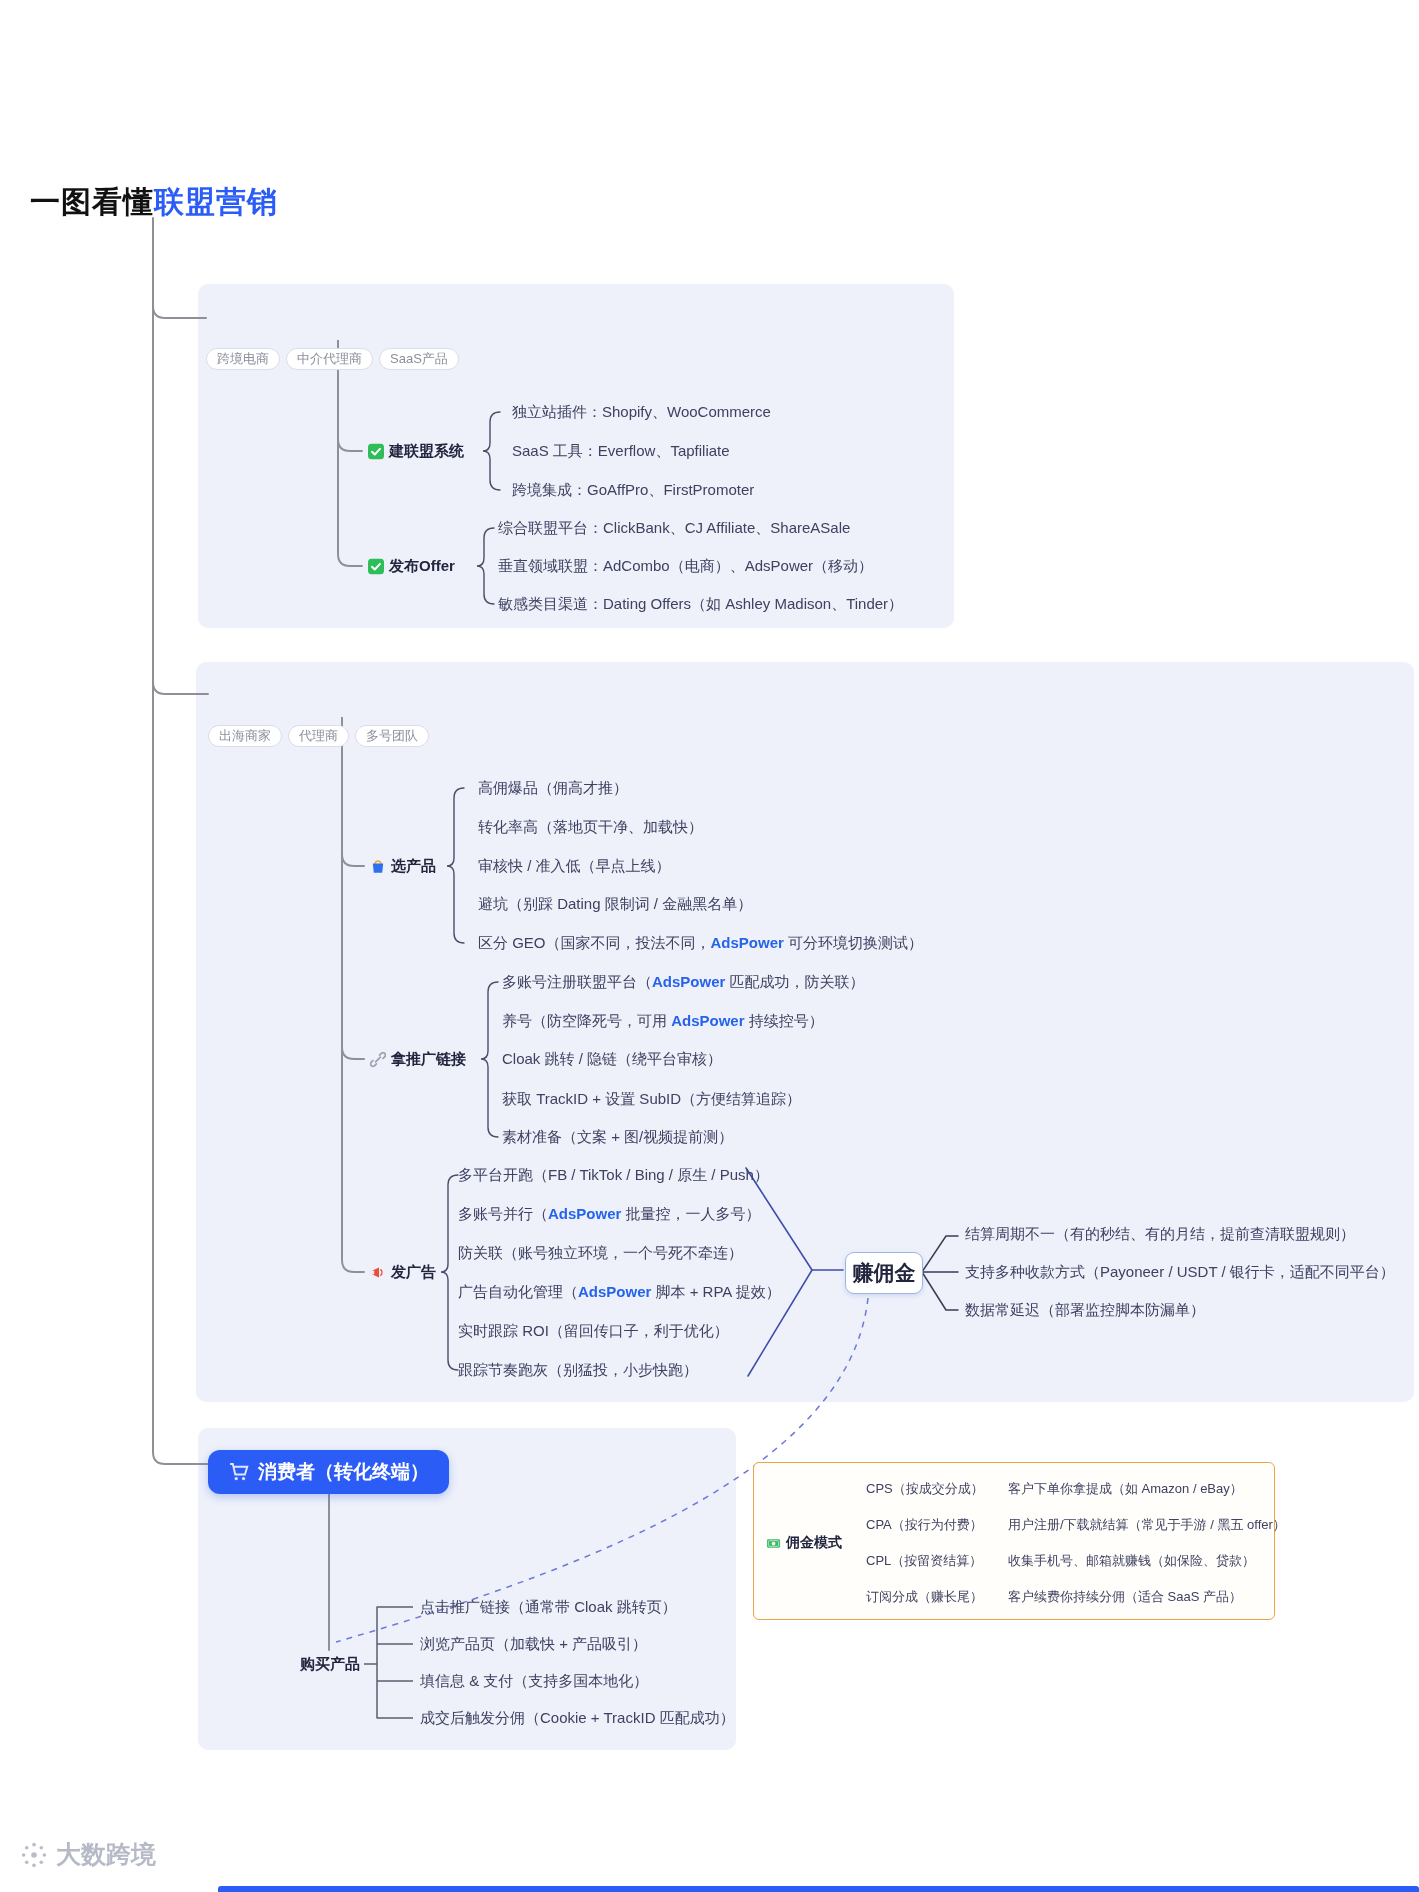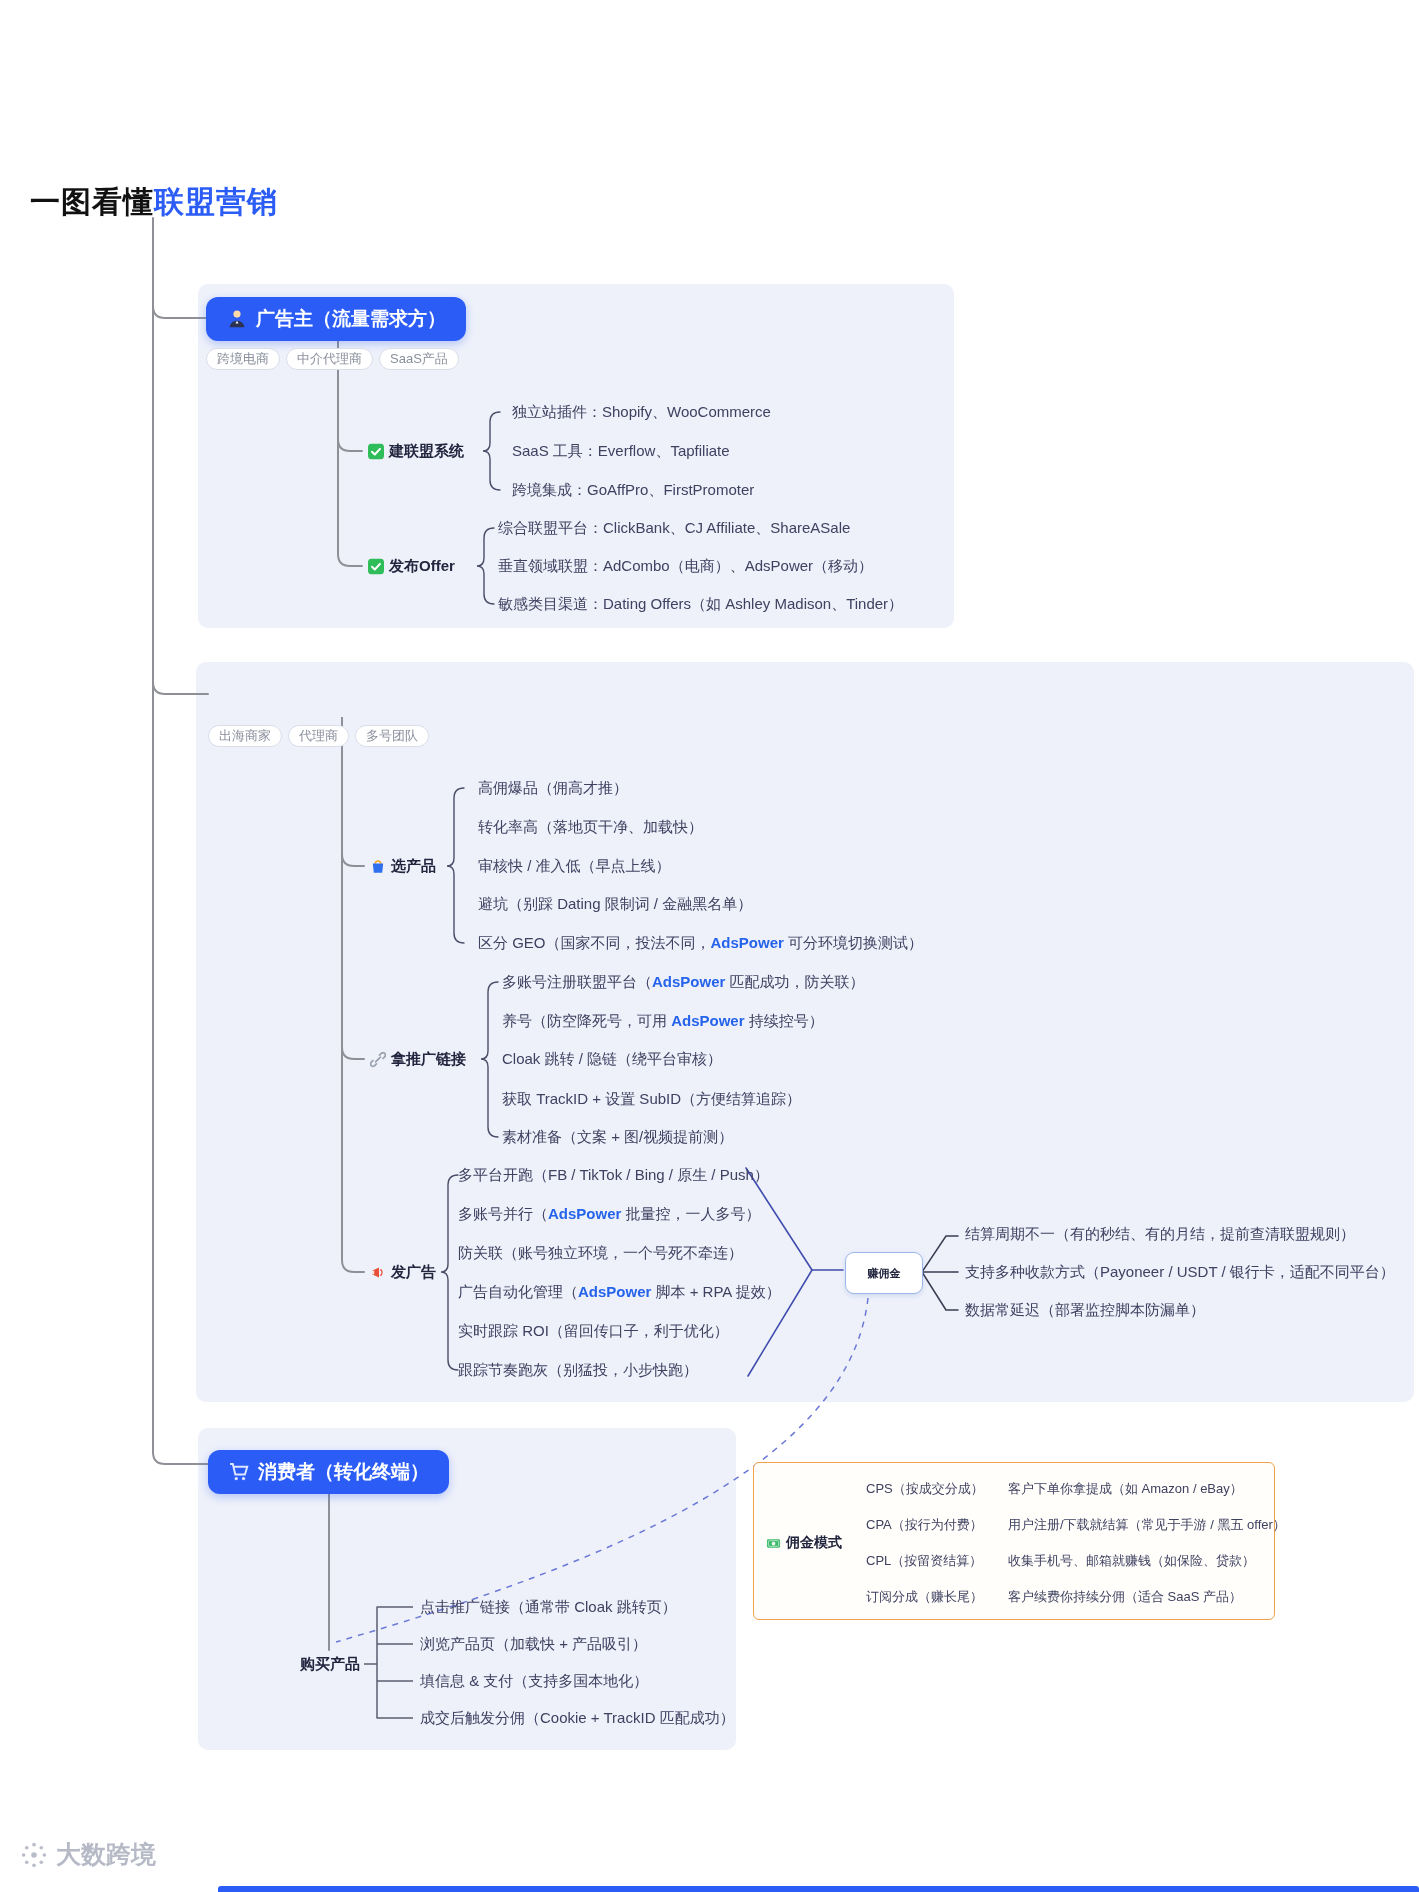--- a/index.html
+++ b/index.html
@@ -13,21 +13,21 @@
     border-radius:12px;display:flex;align-items:center;gap:8px;padding:0 20px;white-space:nowrap;
     box-shadow:0 3px 8px rgba(43,92,246,.30);}
   .tagrow{position:absolute;display:flex;gap:6px;}
   .tag{background:#fff;border:1px solid #dadee8;color:#8a8f9c;font-size:13px;line-height:20px;border-radius:11px;padding:0 10px;white-space:nowrap;}
   .nodelabel{position:absolute;transform:translateY(-50%);display:flex;align-items:center;gap:5px;
     font-weight:700;font-size:15px;color:#22253e;white-space:nowrap;}
   .leaf{position:absolute;transform:translateY(-50%);font-size:15px;color:#3e4160;white-space:nowrap;}
   .leaf .hl{color:#2563eb;font-weight:700;}
   .commission-node{position:absolute;left:845px;top:1252px;width:76px;height:40px;background:#fff;
     border:1.5px solid #9cb6ea;border-radius:9px;display:flex;align-items:center;justify-content:center;
-    font-weight:700;font-size:11px;color:#22253e;box-shadow:0 2px 5px rgba(80,110,200,.18);}
+    font-weight:700;font-size:21px;color:#22253e;box-shadow:0 2px 5px rgba(80,110,200,.18);}
   .modes-box{position:absolute;left:753px;top:1462px;width:520px;height:156px;background:#fffefb;
     border:1.5px solid #f0a24a;border-radius:6px;}
   .mode-cell{position:absolute;transform:translateY(-50%);font-size:13px;color:#3f4160;white-space:nowrap;}
   .icon{display:inline-flex;align-items:center;justify-content:center;flex:0 0 auto;}
   .watermark{position:absolute;left:20px;top:1838px;display:flex;align-items:center;gap:8px;
     color:#b6bac6;font-size:25px;font-weight:600;}
   .bottom-strip{position:absolute;left:218px;top:1886px;width:1201px;height:6px;background:#2b5cf6;border-radius:3px 3px 0 0;}
 </style>
 </head>
 <body>
@@ -80,30 +80,20 @@
       <path d="M856 1561 H862"></path>
       <path d="M980 1489 H1000"></path>
       <path d="M980 1525 H1000"></path>
       <path d="M980 1561 H1000"></path>
       <path d="M980 1597 H1000"></path>
     </g>
   </svg>
 
   <div class="title"><span>一图看懂</span><span class="accent">联盟营销</span></div>
 
-  <div class="header-pill" style="left:206px;top:297px;">
-    <span class="icon">
-      <svg width="22" height="22" viewBox="0 0 16 16">
-          <circle cx="8" cy="4.4" r="2.6" fill="#ffd9a8"></circle>
-          <path d="M2.6 14c.6-3.1 2.7-4.7 5.4-4.7s4.8 1.6 5.4 4.7z" fill="#2c3150"></path>
-          <path d="M8 9.3l-1.1 1.9h2.2z" fill="#fff"></path>
-        </svg>
-    </span>
-    <span>广告主（流量需求方）</span>
-  </div>
   <div class="tagrow" style="left:206px;top:348px;">
     <span class="tag">跨境电商</span>
     <span class="tag">中介代理商</span>
     <span class="tag">SaaS产品</span>
   </div>
 
   <div class="nodelabel" style="left:368px;top:451px;">
     <span class="icon">
         <svg width="16" height="16" viewBox="0 0 16 16">
           <rect width="16" height="16" rx="4" fill="#2ebd59"></rect>

